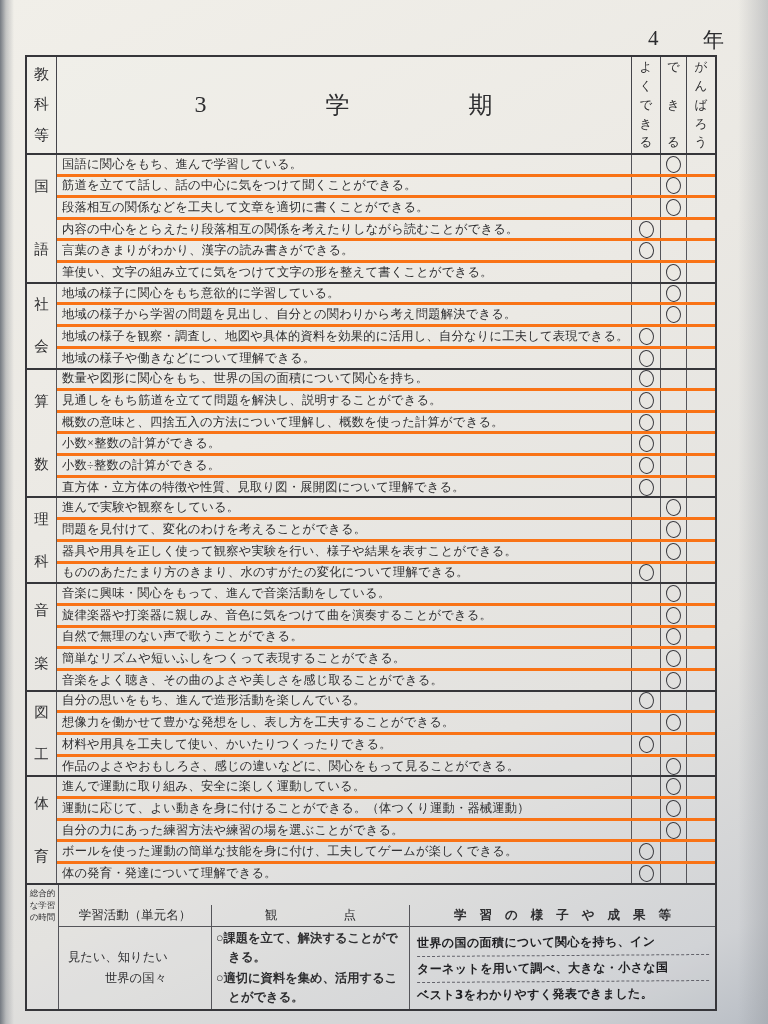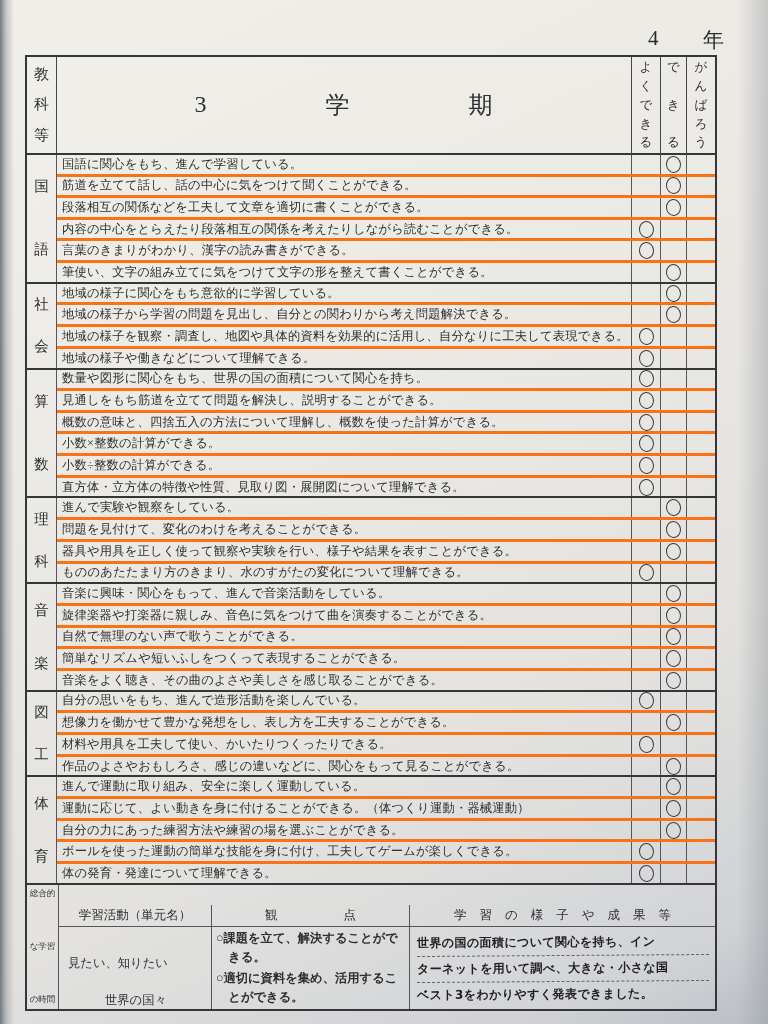--- a/index.html
+++ b/index.html
@@ -67,35 +67,35 @@
   .rate-cell.c1{width:26px;}
   .rate-cell.c2{width:29px;}
   .circle{
     width:13px;height:15px;border:1.7px solid #3b3b40;border-radius:50%;
     transform:rotate(-4deg);
   }
   
   .integrated{flex:1;display:flex;box-sizing:border-box;}
   .int-label{
     width:32px;border-right:1.2px solid #55555a;box-sizing:border-box;
-    display:flex;flex-direction:column;justify-content:space-between;
+    display:flex;flex-direction:column;justify-content:flex-start;
     padding:3px 1px;font-size:8.5px;text-align:center;letter-spacing:0;
   }
   .int-main{flex:1;display:flex;flex-direction:column;margin-top:20px;}
   .int-head{height:22px;display:flex;border-bottom:1.2px solid #55555a;box-sizing:border-box;font-size:12.5px;}
   .int-body{flex:1;display:flex;font-size:12.3px;}
   .col-activity{width:153px;border-right:1.2px solid #55555a;box-sizing:border-box;}
   .col-viewpoint{width:198px;border-right:1.2px solid #55555a;box-sizing:border-box;}
-  .col-result{flex:1;}
+  .col-result{flex:1;font-weight:bold;}
   .int-head .col-activity,.int-head .col-viewpoint,.int-head .col-result{
     display:flex;align-items:center;justify-content:center;
   }
   .int-head .col-viewpoint{gap:66px;}
   .int-head .col-result{letter-spacing:13px;padding-left:13px;}
-  .activity-body{display:flex;flex-direction:column;justify-content:flex-end;gap:20px;}
+  .activity-body{display:flex;flex-direction:column;justify-content:center;gap:4px;}
   .activity-line1{padding-left:9px;}
   .activity-line2{padding-left:46px;}
   .viewpoint-body{display:flex;flex-direction:column;justify-content:center;gap:2px;padding:2px 2px 2px 4px;}
   .viewpoint-item{padding-left:1em;text-indent:-1em;line-height:1.55;font-weight:bold;}
   .result-body{
     padding:3px 6px 2px 7px;display:flex;flex-direction:column;justify-content:space-between;
     font-family:"DejaVu Sans","Liberation Sans",sans-serif;
     font-size:12px;font-weight:600;color:#1f1f22;letter-spacing:0.4px;
   }
   .hw-line{

